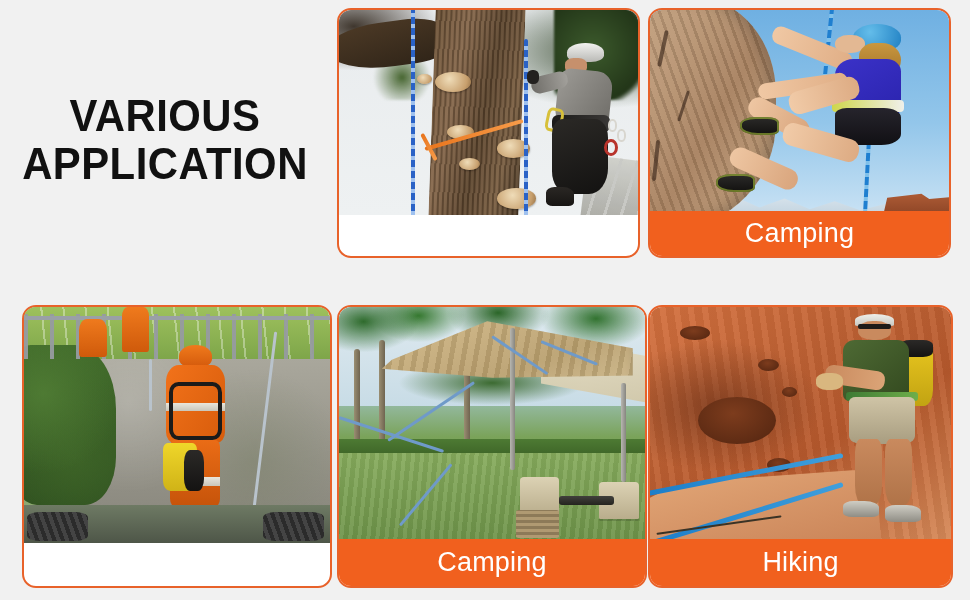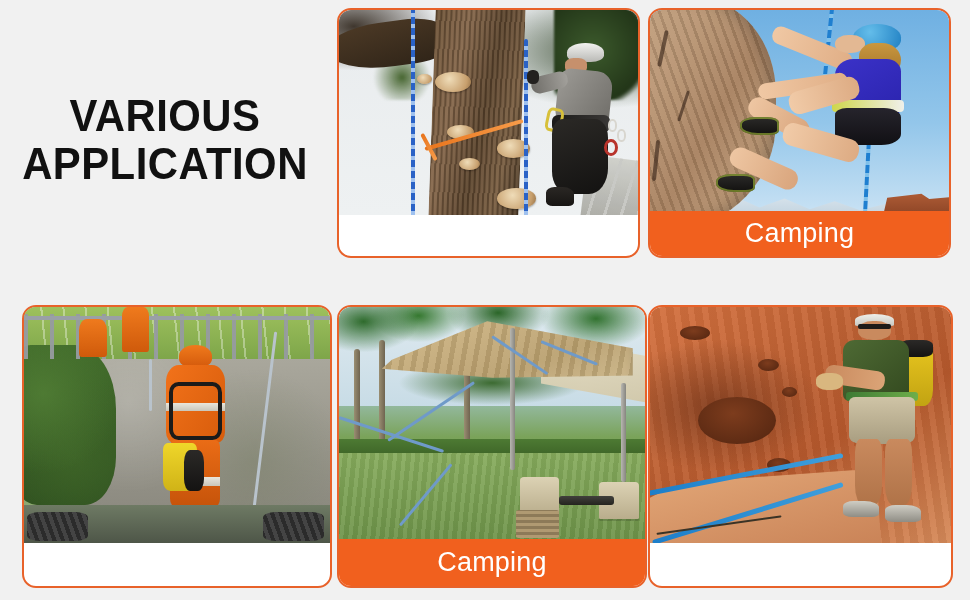--- a/index.html
+++ b/index.html
@@ -650,13 +650,14 @@
       <div class="hk-arm"></div>
       <div class="hk-glove"></div>
       <div class="hk-harness"></div>
       <div class="hk-shorts"></div>
       <div class="hk-leg" style="left:68%;top:56%;"></div>
       <div class="hk-leg" style="left:78%;top:56%;"></div>
       <div class="hk-boot" style="left:64%;top:82%;"></div>
       <div class="hk-boot" style="left:78%;top:84%;"></div>
     </div>
   </div>
+  <div class="caption">Hiking</div>
 </div>
 
 </body></html>

